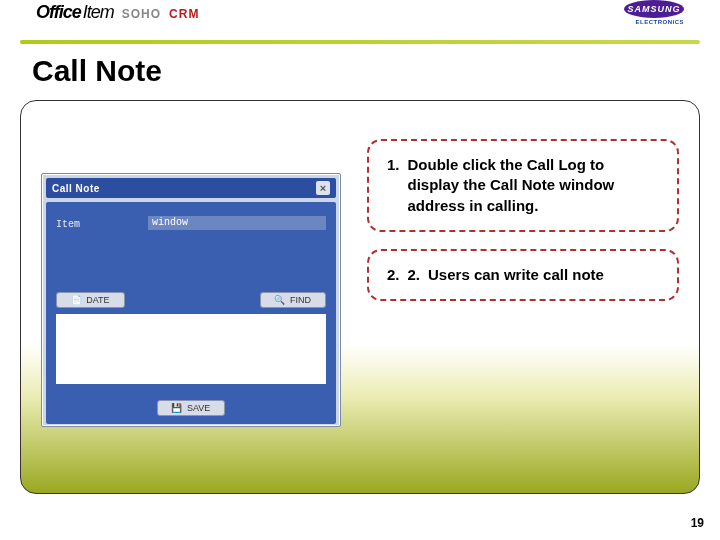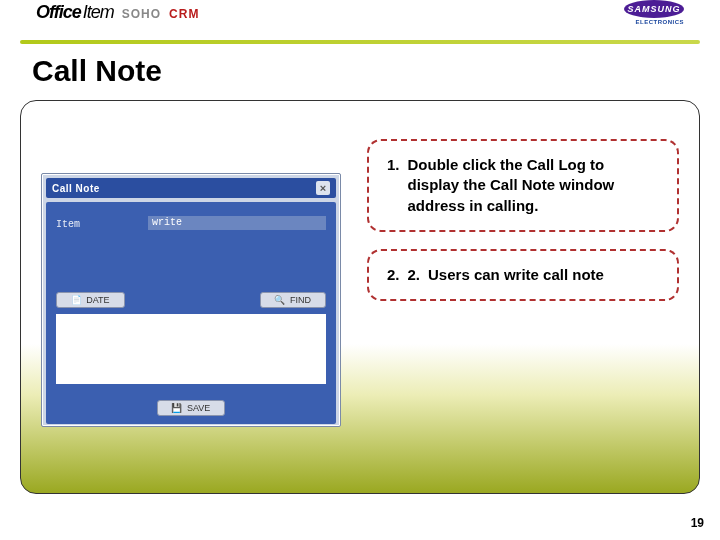--- a/index.html
+++ b/index.html
@@ -130,21 +130,21 @@
   <div class="content-frame">
 
     <div class="callnote-window">
       <div class="cn-titlebar">
         <span class="cn-titlebar-text">Call Note</span>
         <span class="cn-close">×</span>
       </div>
       <div class="cn-body">
         <div class="cn-row">
           <div class="cn-label">Item</div>
-          <div class="cn-input">write</div>
+          <div class="cn-input">window</div>
         </div>
 
         <div class="cn-bar">
           <div class="cn-button">
             <span>📄</span>
             <span>DATE</span>
           </div>
           <div class="cn-button">
             <span>🔍</span>
             <span>FIND</span>

